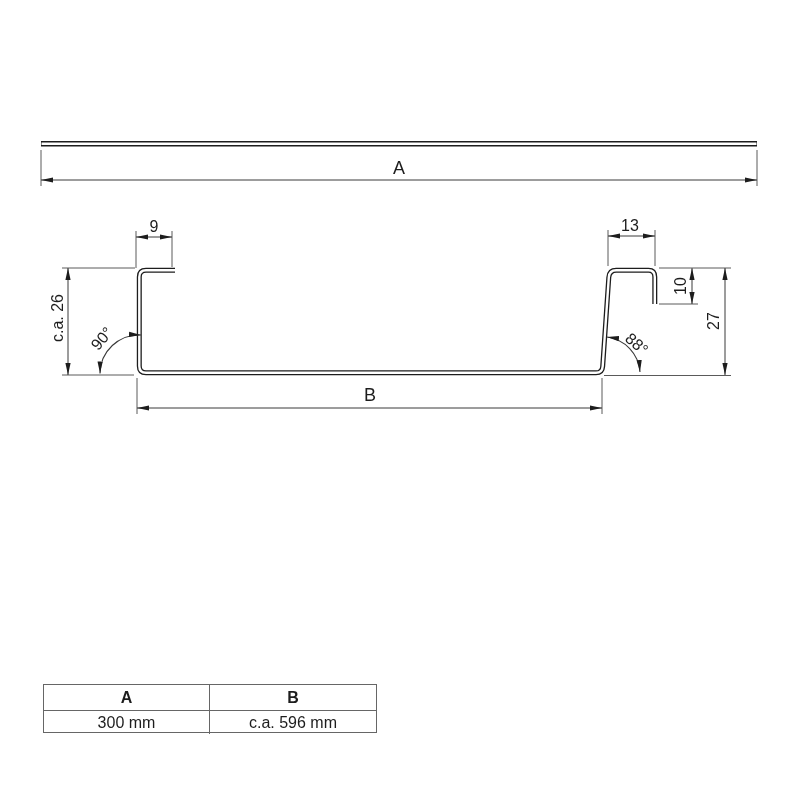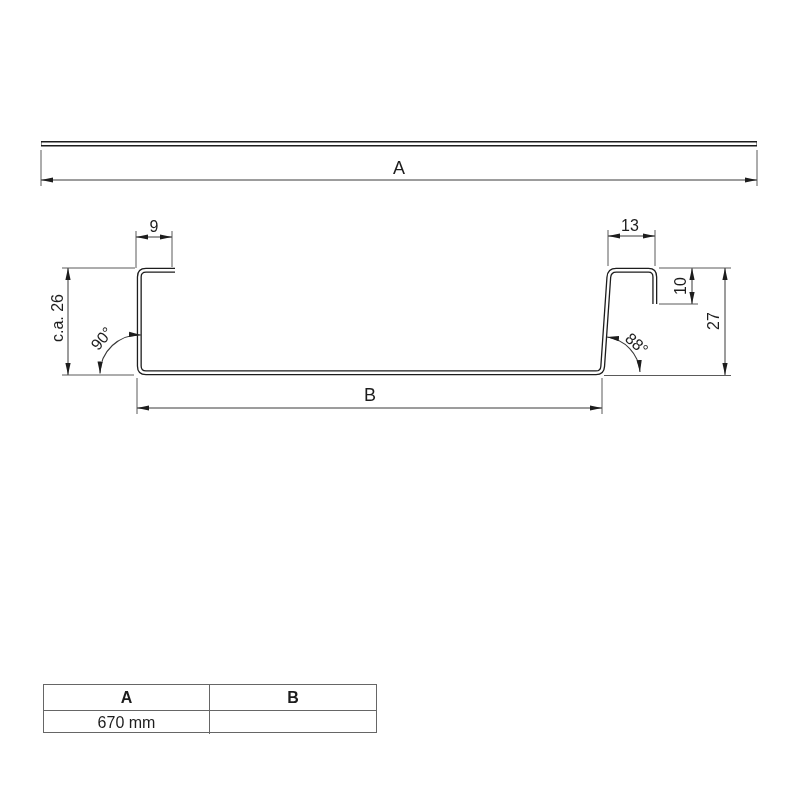--- a/index.html
+++ b/index.html
@@ -132,16 +132,17 @@
       <path d="M602,378 V414" stroke="#5a5a5a" stroke-width="1" fill="none"></path>
       <path d="M137,408 H602" stroke="#3a3a3a" stroke-width="1" fill="none" marker-start="url(#arw)" marker-end="url(#arw)"></path>
       <text class="big-label" x="370" y="401" text-anchor="middle">B</text>
     </g>
   </svg>
 
   
   <div class="spec-table">
     <div class="cell head">A</div>
     <div class="cell head">B</div>
-    <div class="cell last-row">670 mm</div>
+    <div class="cell last-row">300 mm</div>
+    <div class="cell last-row">c.a. 596 mm</div>
   </div>
 
 </div>
 
 </body></html>

